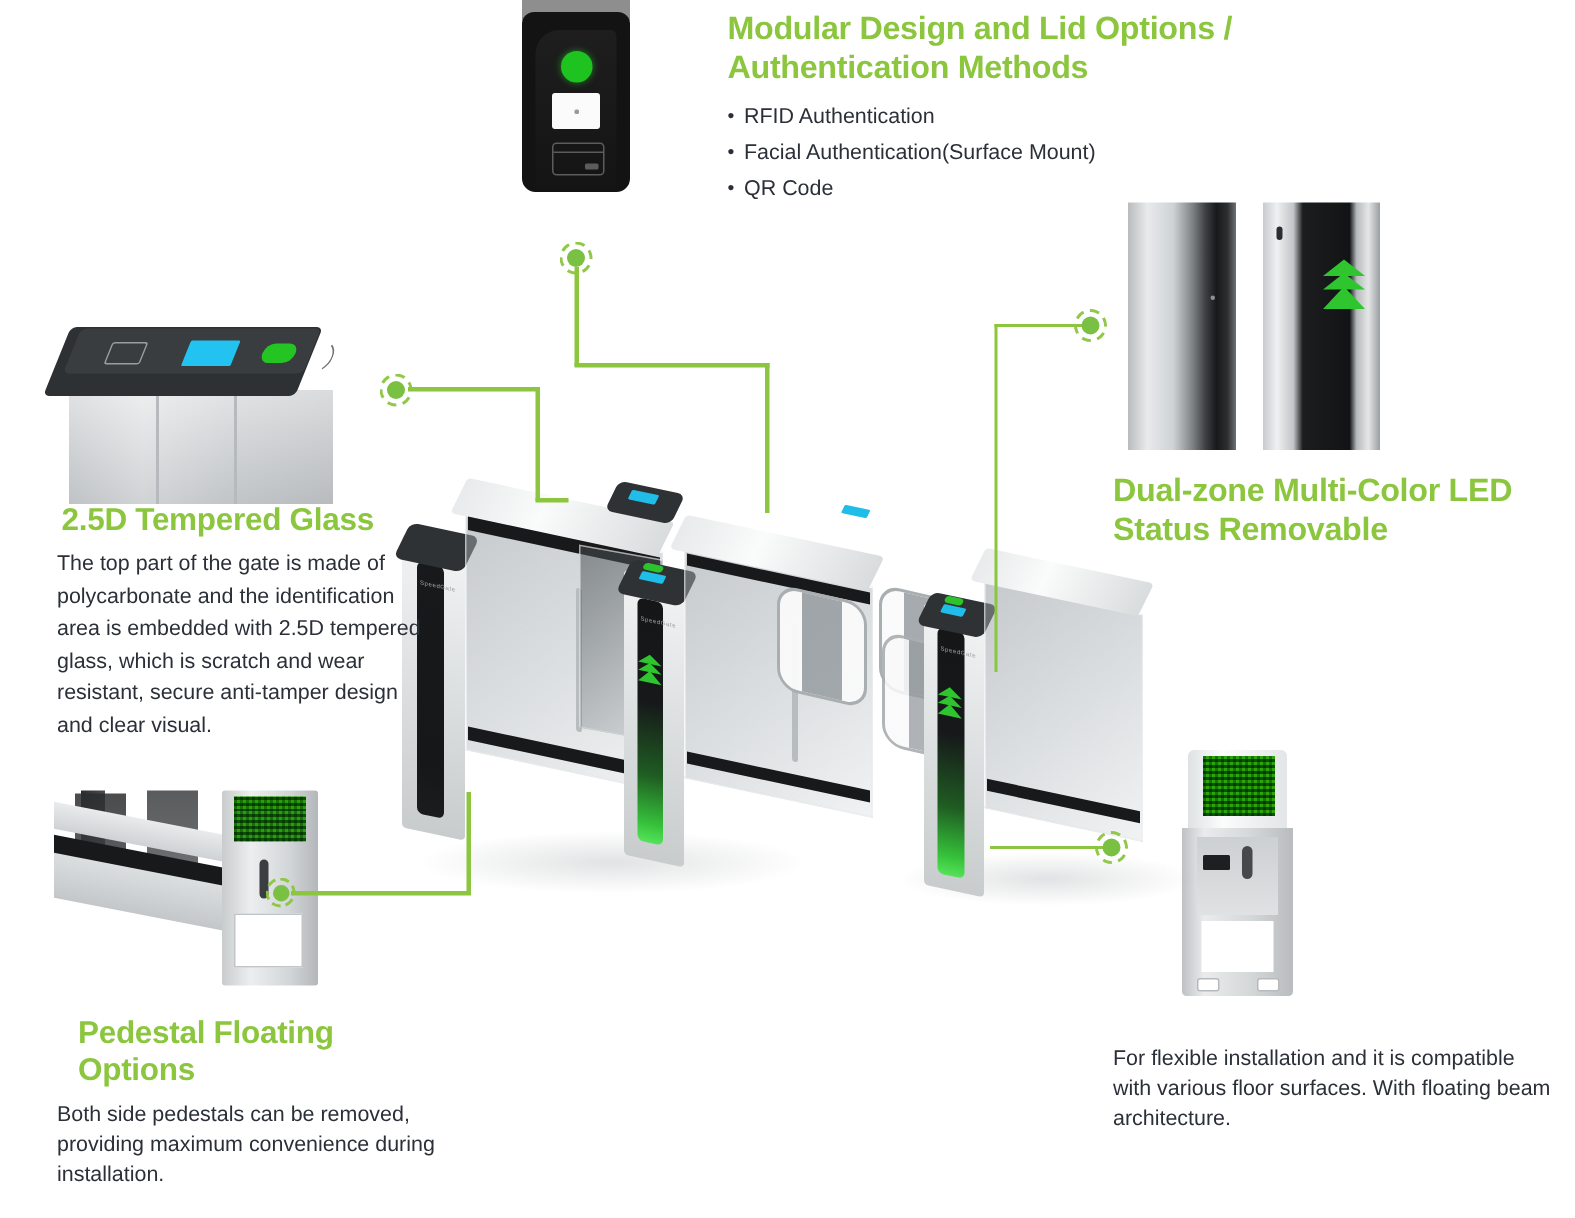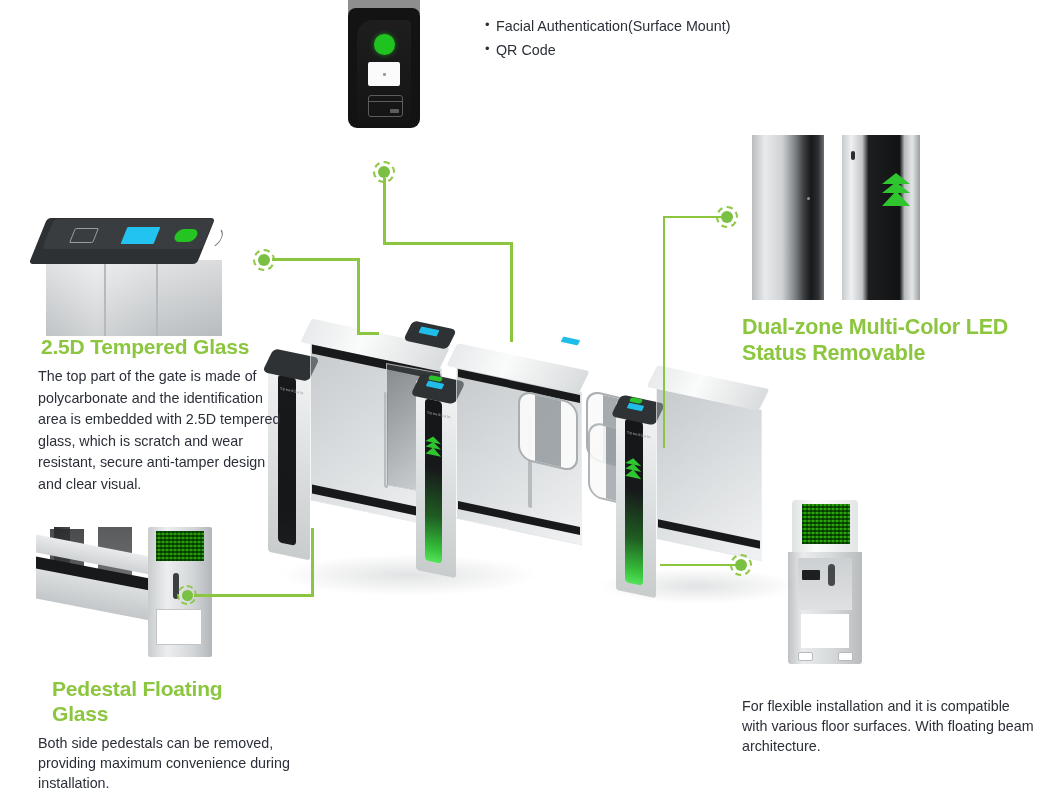--- a/index.html
+++ b/index.html
@@ -362,42 +362,47 @@
   <div class="marker sm" style="left:187px;top:595px;">
     <div class="ring"></div>
     <div class="dot"></div>
   </div>
   <div class="marker" style="left:741px;top:565px;">
     <div class="ring"></div>
     <div class="dot"></div>
   </div>
 
   <div class="block" style="left:485px;top:6px;width:420px;">
+    <div class="heading big">
+      <span>Modular Design and Lid Options /</span><br>
+      <span>Authentication Methods</span>
+    </div>
     <ul class="bullets" style="margin-top:8px;">
+      <li>RFID Authentication</li>
       <li>Facial Authentication(Surface Mount)</li>
       <li>QR Code</li>
     </ul>
   </div>
 
   <div class="block" style="left:38px;top:334px;width:248px;">
     <h2 class="heading" style="margin-left:3px;">2.5D Tempered Glass</h2>
     <p class="body">The top part of the gate is made of polycarbonate and the identification area is embedded with 2.5D tempered glass, which is scratch and wear resistant, secure anti-tamper design and clear visual.</p>
   </div>
 
   <div class="block" style="left:742px;top:314px;width:286px;">
     <div class="heading big">
       <span>Dual-zone Multi-Color LED</span><br>
       <span>Status Removable</span>
     </div>
   </div>
 
   <div class="block" style="left:38px;top:676px;width:268px;">
     <div class="heading" style="margin-left:14px;">
       <span>Pedestal Floating</span><br>
-      <span>Glass</span>
+      <span>Options</span>
     </div>
     <p class="body" style="line-height:20px;margin-top:6px;">Both side pedestals can be removed, providing maximum convenience during installation.</p>
   </div>
 
   <div class="block" style="left:742px;top:692px;width:292px;">
     <p class="body" style="line-height:20px;margin-top:4px;">For flexible installation and it is compatible  with various floor surfaces. With floating beam architecture.</p>
   </div>
 
 </div>
 

